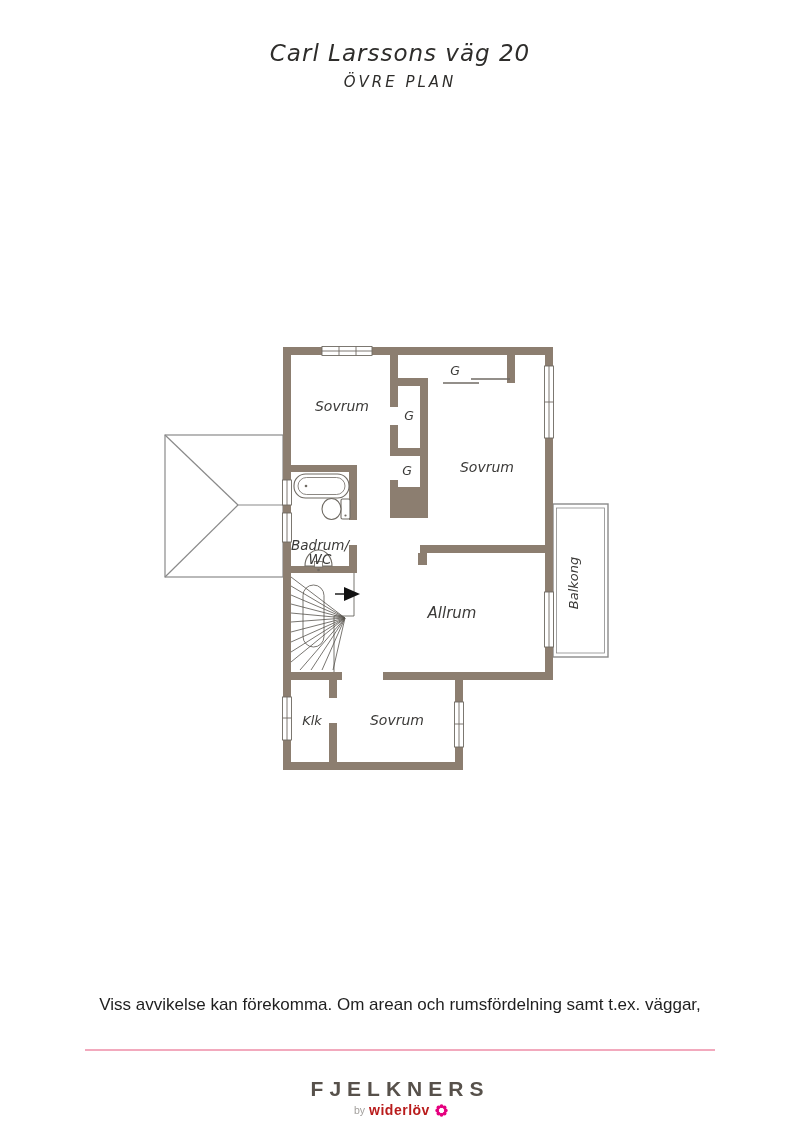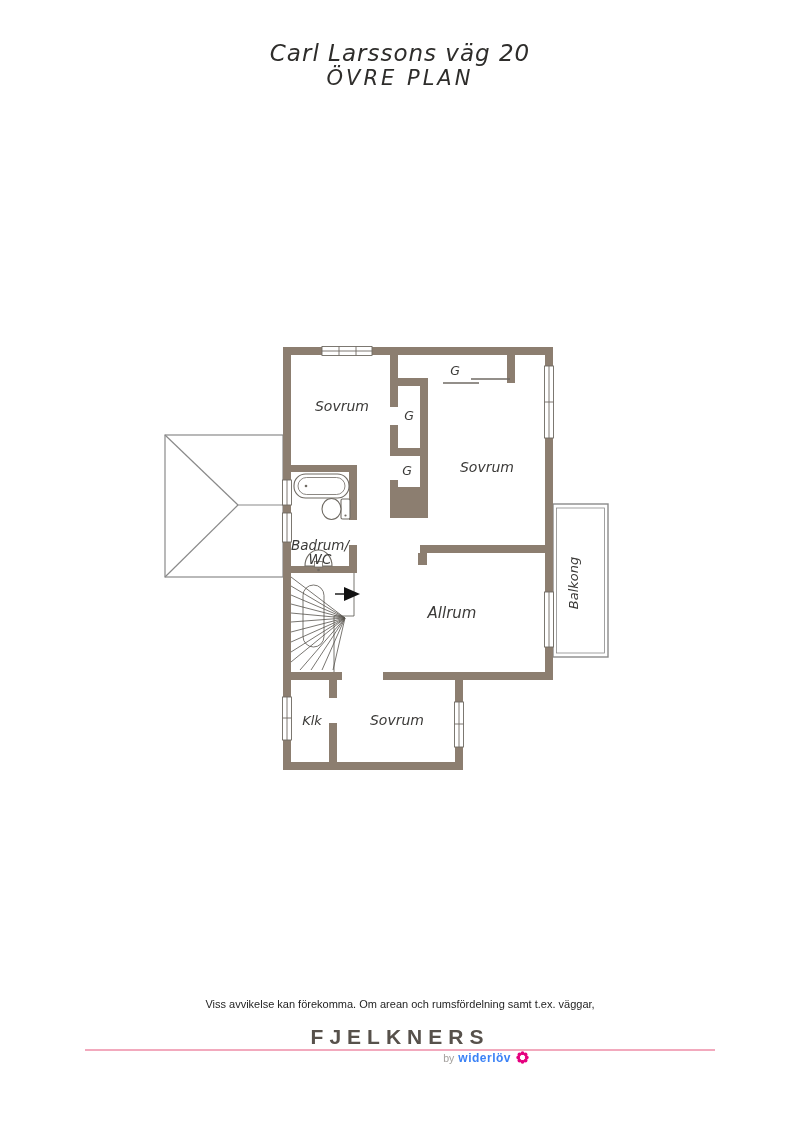--- a/index.html
+++ b/index.html
@@ -10,49 +10,49 @@
     font-family:"Liberation Sans", sans-serif;
     overflow:hidden;
   }
   .title-block{position:absolute;left:0;top:40px;width:800px;text-align:center;color:#2e2d2b;}
   .title-line1{
     font-family:"DejaVu Sans", sans-serif;
     font-style:italic;font-size:23px;letter-spacing:1px;
   }
   .title-line2{
     font-family:"DejaVu Sans", sans-serif;
-    font-style:italic;font-size:21px;letter-spacing:3px;
+    font-style:italic;font-size:15px;letter-spacing:3px;margin-top:7px;
   }
   svg.plan{position:absolute;left:0;top:0;}
   .rl{
     font-family:"DejaVu Sans", sans-serif;
     font-style:italic;fill:#3b3a38;text-anchor:middle;
   }
   .disclaimer{
     position:absolute;left:0;top:997px;width:800px;
-    text-align:center;font-size:11px;line-height:15px;color:#1f1f1f;
+    text-align:center;font-size:17px;line-height:15px;color:#1f1f1f;
     font-family:"Liberation Sans", sans-serif;
   }
   .pink-rule{
     position:absolute;left:85px;top:1049px;width:630px;height:2px;
     background:#f2a9bd;
   }
-  .logo-block{position:absolute;left:0;top:1025px;width:800px;text-align:center;}
+  .logo-block{position:absolute;left:0;top:1077px;width:800px;text-align:center;}
   .brand{
     display:inline-block;
     font-family:"Liberation Sans", sans-serif;
     font-weight:bold;font-size:21px;letter-spacing:6px;color:#57514b;
   }
   .byline{
     width:176px;margin:1px auto 0 auto;text-align:right;
-    display:flex;justify-content:flex-end;align-items:center;gap:4px;
+    display:flex;align-items:center;gap:4px;
     transform:translateX(42px);
   }
   .by-prefix{font-size:10.5px;color:#a3a09d;}
-  .by-brand{font-size:12px;font-weight:bold;color:#3b82f6;letter-spacing:0.5px;}
+  .by-brand{font-size:14px;font-weight:bold;color:#b91c1c;letter-spacing:0.5px;}
   .flower{width:15px;height:15px;display:inline-block;}
 </style>
 </head>
 <body>
 
 <div class="page">
 
   <div class="title-block">
     <div class="title-line1">Carl Larssons väg 20</div>
     <div class="title-line2">ÖVRE PLAN</div>

